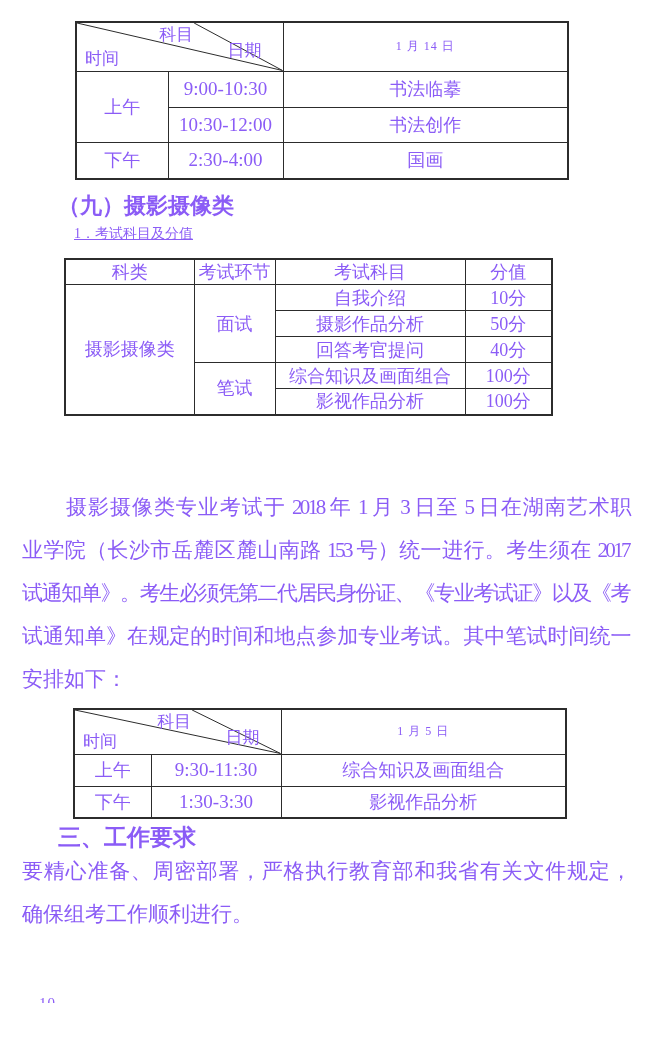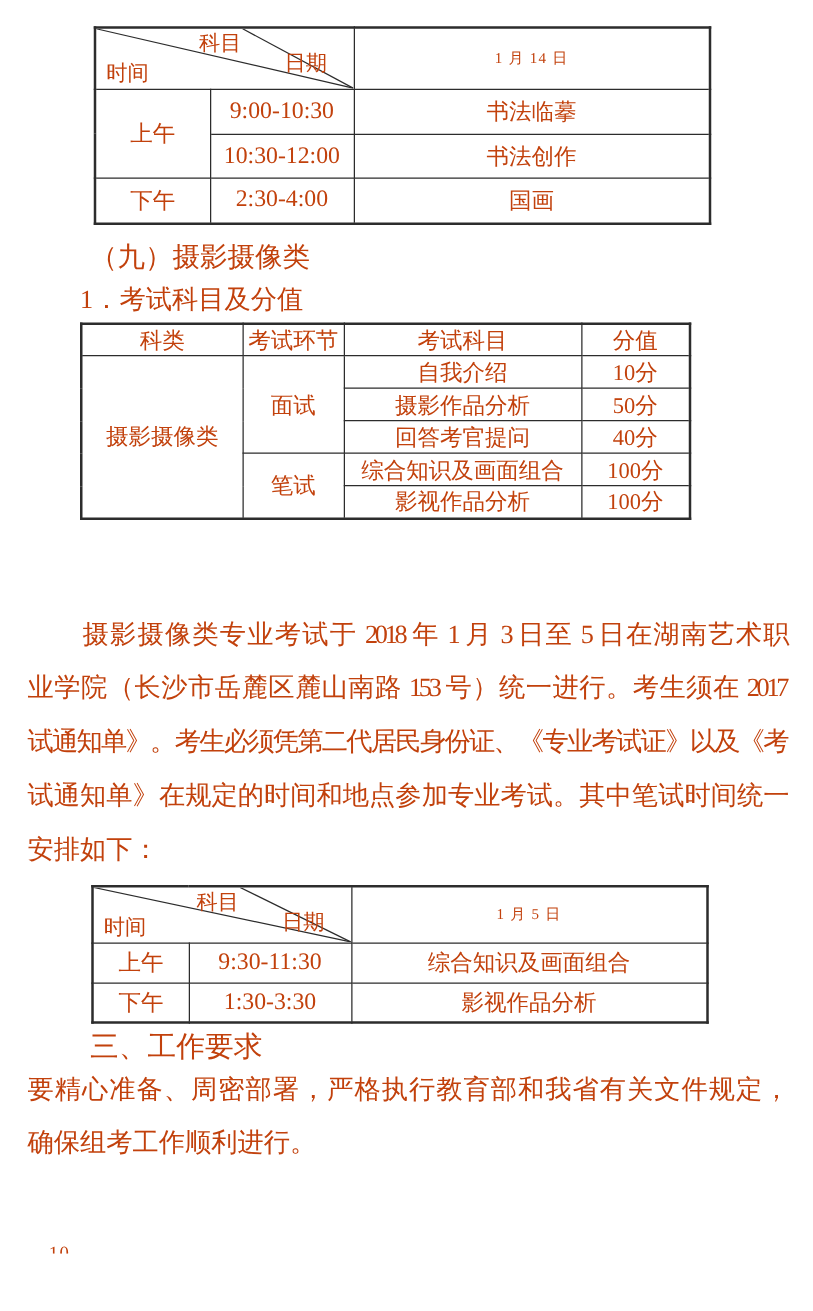--- a/index.html
+++ b/index.html
@@ -1,18 +1,18 @@
 <!DOCTYPE html>
 <html><head>
 <meta charset="utf-8">
 <style>
   html, body { margin:0; padding:0; background:#ffffff; }
   .page {
     position:relative; width:650px; height:1003px; background:#ffffff;
-    font-family:"Liberation Serif","DejaVu Serif",serif; color:#c2410c;
+    font-family:"Liberation Serif","DejaVu Serif",serif; color:#8b5cf6;
     overflow:hidden;
   }
   
   table { border-collapse:collapse; position:absolute; table-layout:fixed; }
   table.bordered { border:2px solid #2c2c2c; }
   table.bordered td { border:1px solid #2c2c2c; text-align:center; vertical-align:middle; padding:0; overflow:hidden; }
 
   .t1 { left:75px; top:21px; width:492px; font-size:18px; }
   .t1 .r-head { height:49px; }
   .t1 .r1 { height:36px; } .t1 .r2 { height:35px; } .t1 .r3 { height:37px; }
@@ -31,27 +31,27 @@
   
   .diag { position:relative; }
   .diag svg { position:absolute; left:0; top:0; width:100%; height:100%; display:block; }
   .diag .lbl { position:absolute; font-size:17px; line-height:17px; }
   .lbl-subject { top:3px; left:40%; }
   .lbl-date { top:3px; right:21px;margin-top:16px; }
   .lbl-time { bottom:4px; left:8px; }
 
   
   .h-sans {
-    position:absolute; left:28px; width:608px;
-    font-family:"Liberation Sans","DejaVu Sans",sans-serif; font-weight:normal;
+    position:absolute; left:14px; width:608px;
+    font-family:"Liberation Sans","DejaVu Sans",sans-serif; font-weight:bold;
     text-indent:44px; white-space:nowrap;
   }
   .h9 { top:191px; font-size:22px; }
   .h3 { top:822px; font-size:23px; }
-  .sub { position:absolute; left:22px; width:608px; font-size:21px; text-indent:42px; white-space:nowrap; }
+  .sub { position:absolute; left:32px; width:608px; font-size:14px; text-indent:42px; white-space:nowrap;text-decoration:underline; }
   .sub1 { top:225px; }
   .sub2 { top:427px; }
 
   .para { position:absolute; left:22px; width:607px; font-size:21px; line-height:43px; }
   .p1 { top:486px; }
   .p2 { top:850px; }
   .para .line { text-align:justify; text-align-last:justify; letter-spacing:-2.6px; }
   .para .line.first { text-indent:44px; }
   .para .line.last { text-align-last:left; letter-spacing:0; }
 

